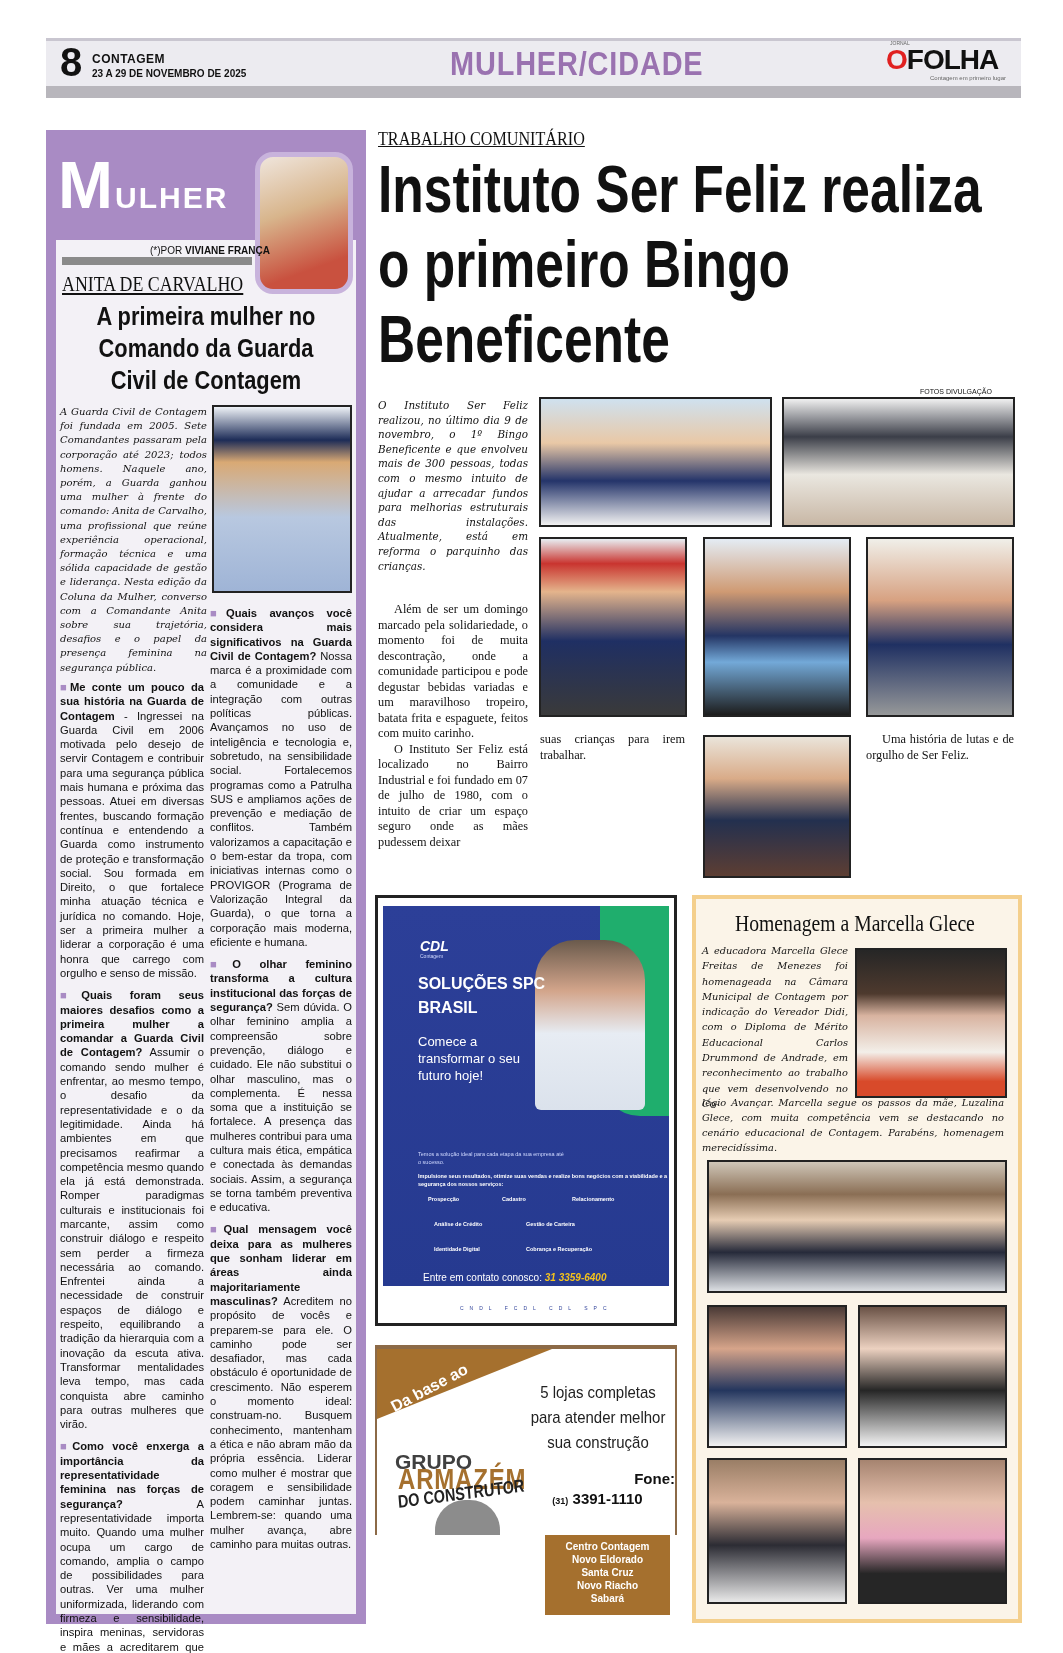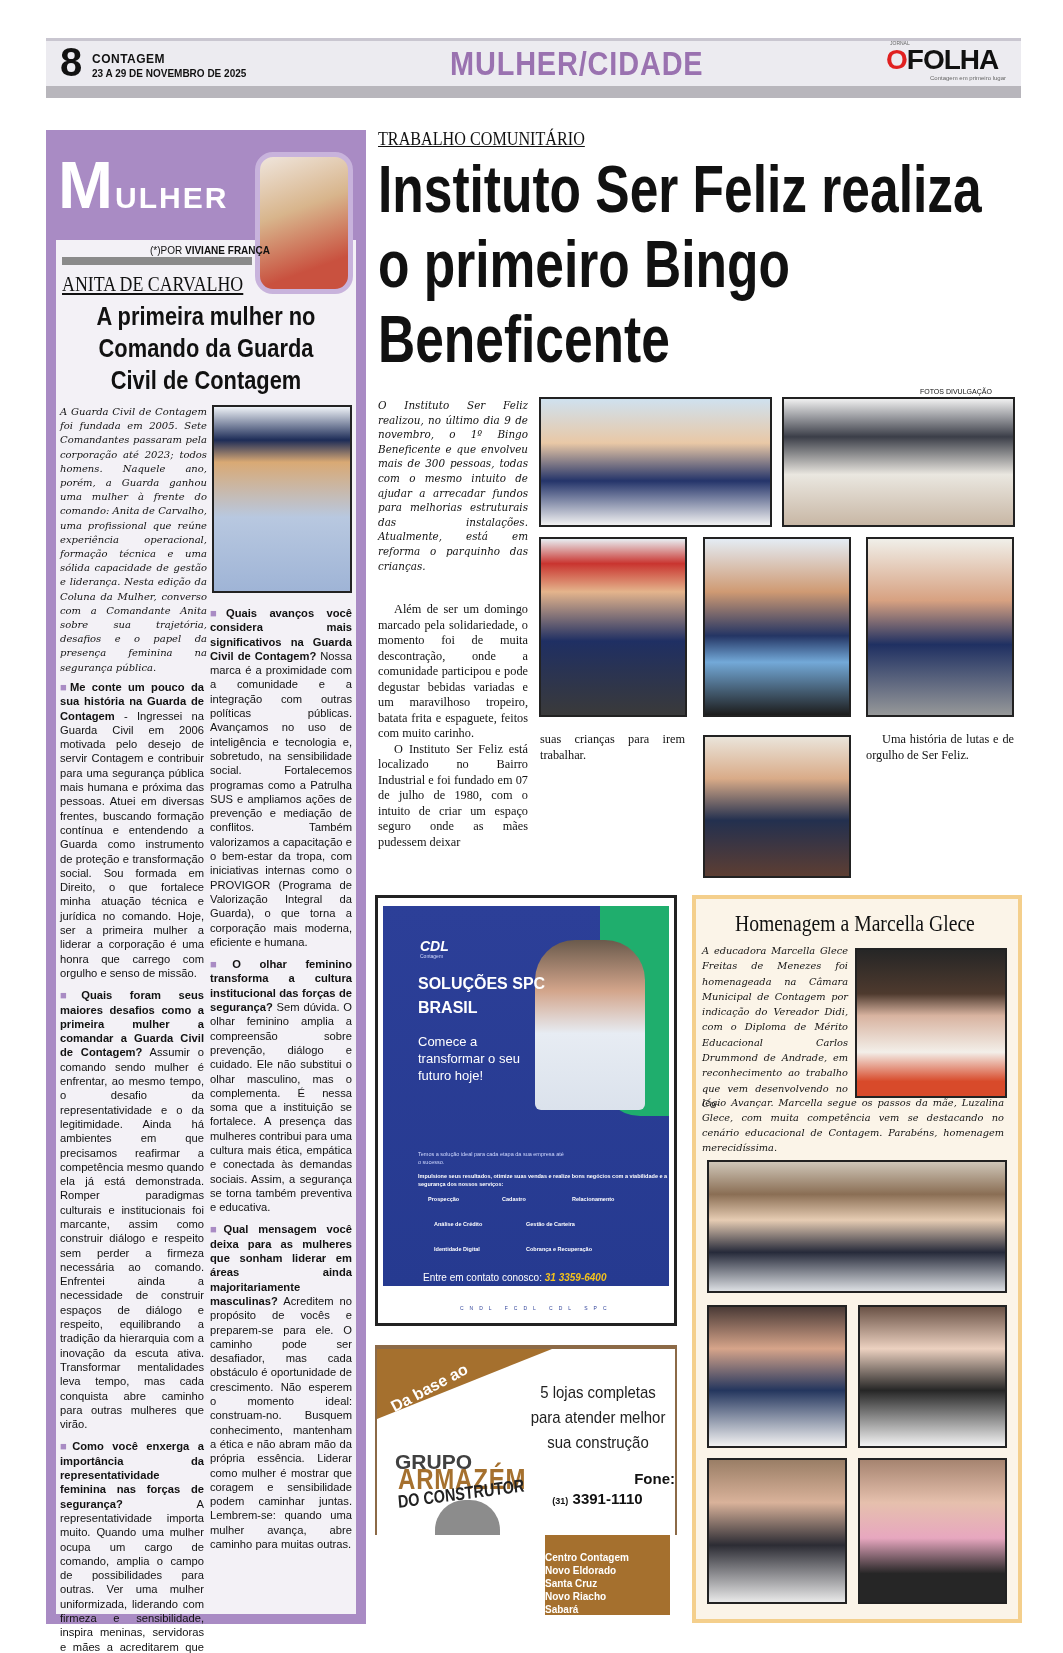--- a/index.html
+++ b/index.html
@@ -73,21 +73,21 @@
 #armtri{left:377px;top:1349px;width:0;height:0;border-top:70px solid #a5702e;border-right:175px solid transparent}
 #armtag{left:388px;top:1355px;font-size:16px;font-weight:bold;color:#fff;transform:rotate(-28deg);transform-origin:left top;line-height:18px}
 #armgrupo{left:395px;top:1450px;font-size:21px;font-weight:bold;color:#404040}
 #armname{left:398px;top:1462px;font-size:30px;font-weight:bold;color:#a5702e;transform:scaleX(.8);transform-origin:left;letter-spacing:1px}
 #armdo{left:398px;top:1492px;font-size:18px;font-weight:bold;color:#222;transform:scaleX(.8) rotate(-6deg);transform-origin:left}
 #armmascot{left:435px;top:1500px;width:65px;height:35px;border-radius:30px 30px 0 0;background:#8c8c8c}
 #arm5{left:518px;top:1380px;width:160px;text-align:center;font-size:17px;line-height:25px;color:#222;transform:scaleX(.88);transform-origin:center}
 #armfone{left:520px;top:1470px;width:155px;text-align:right;font-size:15px;font-weight:bold}
 #armnum{left:520px;top:1490px;width:155px;text-align:center;font-size:15px;font-weight:bold}
 #armnum small{font-size:9px}
-#armstores{left:545px;top:1535px;width:125px;height:80px;background:#a5702e;color:#fff;font-size:10px;font-weight:bold;text-align:left;line-height:13px;padding-top:16px}
+#armstores{left:545px;top:1535px;width:125px;height:80px;background:#a5702e;color:#fff;font-size:10px;font-weight:bold;text-align:center;line-height:13px;padding-top:5px}
 
 #hom{left:692px;top:895px;width:330px;height:728px;background:#fbf4e8;border:4px solid #f4cf8c}
 #homt{left:735px;top:910px;font-family:"Liberation Serif",serif;font-size:24px;transform:scaleX(.82);transform-origin:left;white-space:nowrap}
 #homtxt{left:702px;top:943px;width:146px}
 #homtxt2{left:702px;top:1095px;width:302px}
 #hp1{left:855px;top:948px;width:152px;height:150px;background:linear-gradient(180deg,#262626 0%,#4e3a2e 30%,#d8b3a0 45%,#f3efe9 70%,#d84a2a 90%)}
 #hp2{left:707px;top:1160px;width:300px;height:133px;background:linear-gradient(180deg,#cfc6b8 0%,#8a6e54 25%,#e6ccb3 45%,#262a3a 70%,#dcdfe3 100%)}
 #hp3{left:707px;top:1305px;width:140px;height:143px;background:linear-gradient(180deg,#4a3a36 0%,#d6a48a 30%,#24365e 60%,#f2f2f2 100%)}
 #hp4{left:858px;top:1305px;width:149px;height:143px;background:linear-gradient(180deg,#6a5246 0%,#ecd1c0 30%,#262626 60%,#f3f3f3 100%)}
 #hp5{left:707px;top:1458px;width:140px;height:146px;background:linear-gradient(180deg,#9a7e66 0%,#d9b29a 30%,#2c2c34 60%,#e9e9e9 100%)}

